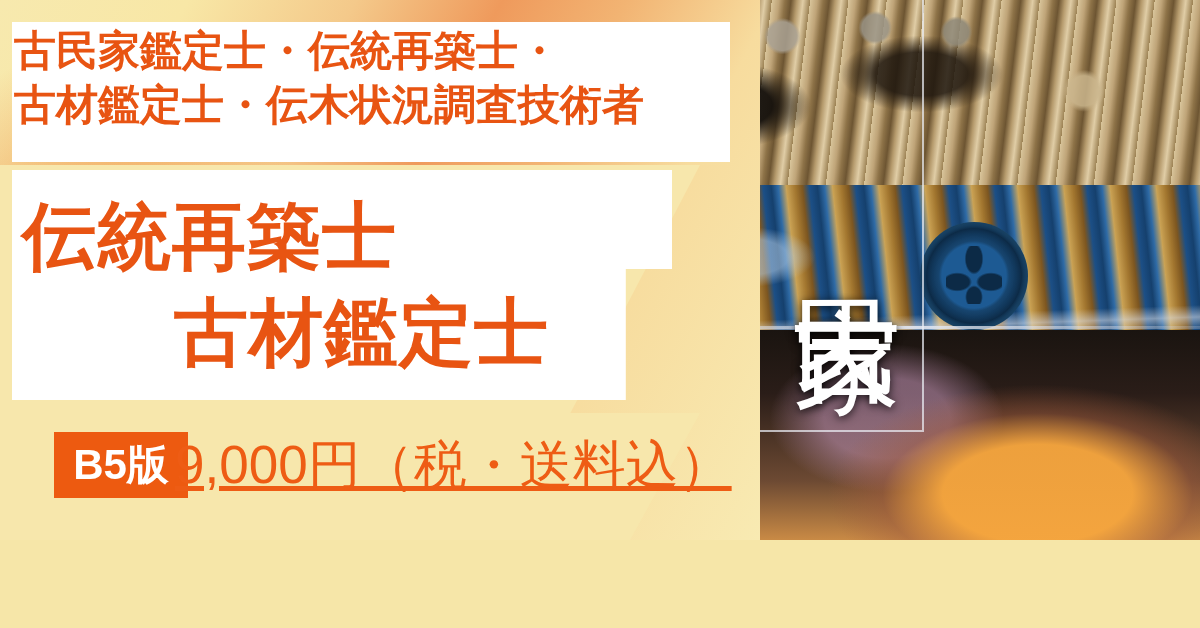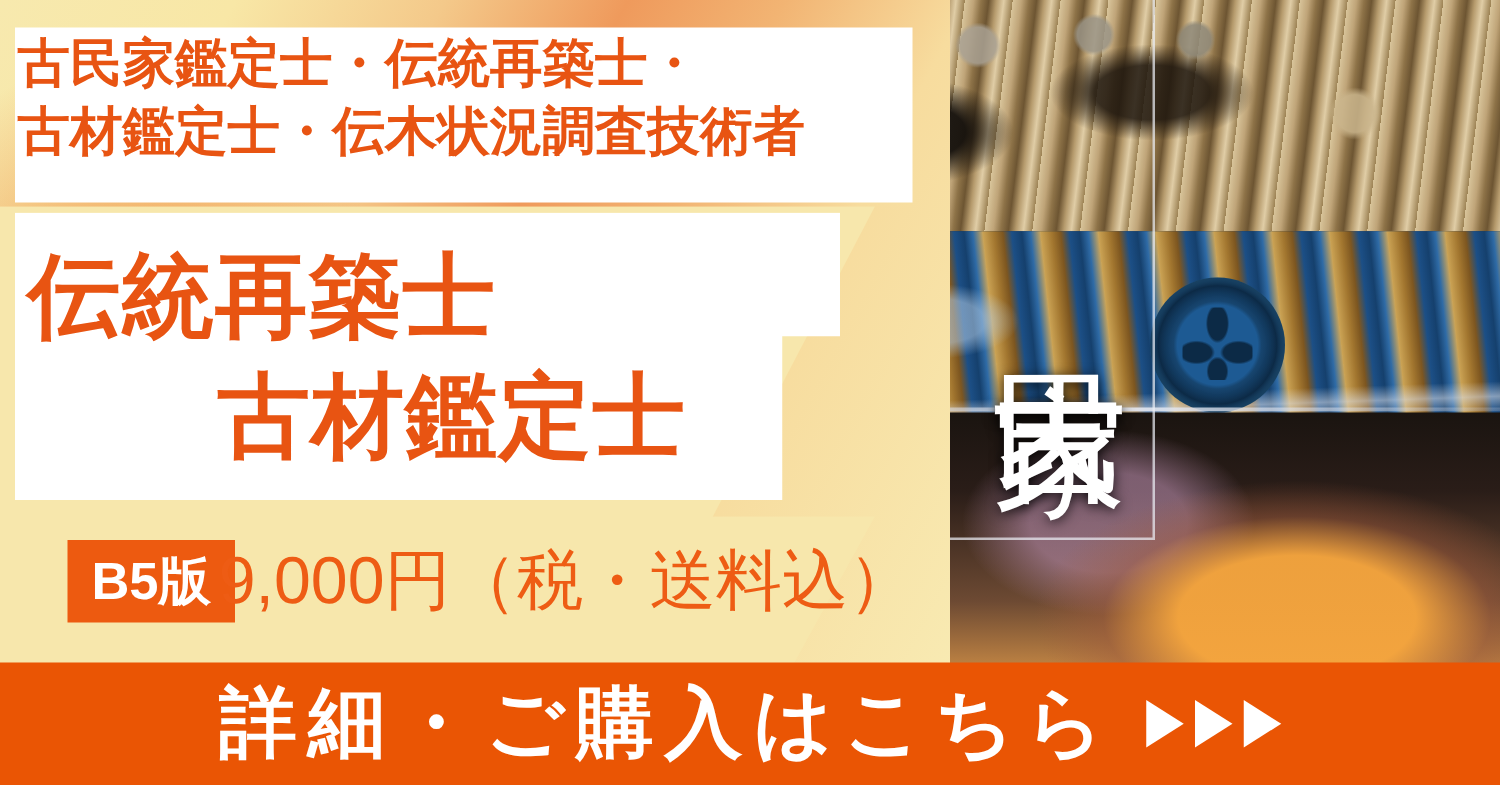--- a/index.html
+++ b/index.html
@@ -231,20 +231,21 @@
   }
   .price-text {
     position: absolute;
     left: 175px; top: 434px;
     color: #ee5c14;
     font-size: 53px;
     font-weight: normal;
     line-height: 62px;
     white-space: nowrap;
     letter-spacing: 0px;
+    text-decoration: underline;
   }
 
   
   .cta-bar {
     position: absolute;
     left: 0; top: 530px;
     width: 1200px; height: 98px;
     background: #ea5504;
     display: flex;
     align-items: center;
@@ -297,22 +298,14 @@
   <div class="headline-line l2">古材鑑定士・伝木状況調査技術者</div>
   <div class="headline-line l1">古民家鑑定士・伝統再築士・</div>
 
   <div class="panel-main"></div>
   <div class="maintitle m1">伝統再築士</div>
   <div class="maintitle m2">古材鑑定士</div>
 
   <div class="badge-b5">B5版</div>
   <div class="price-text">9,000円（税・送料込）</div>
 
-  <div class="cta-bar">
-    <span class="cta-text">詳細・ご購入はこちら</span>
-    <span class="cta-arrows">
-      <span class="tri"></span>
-      <span class="tri"></span>
-      <span class="tri"></span>
-    </span>
-  </div>
 
 </div>
 
 </body></html>

